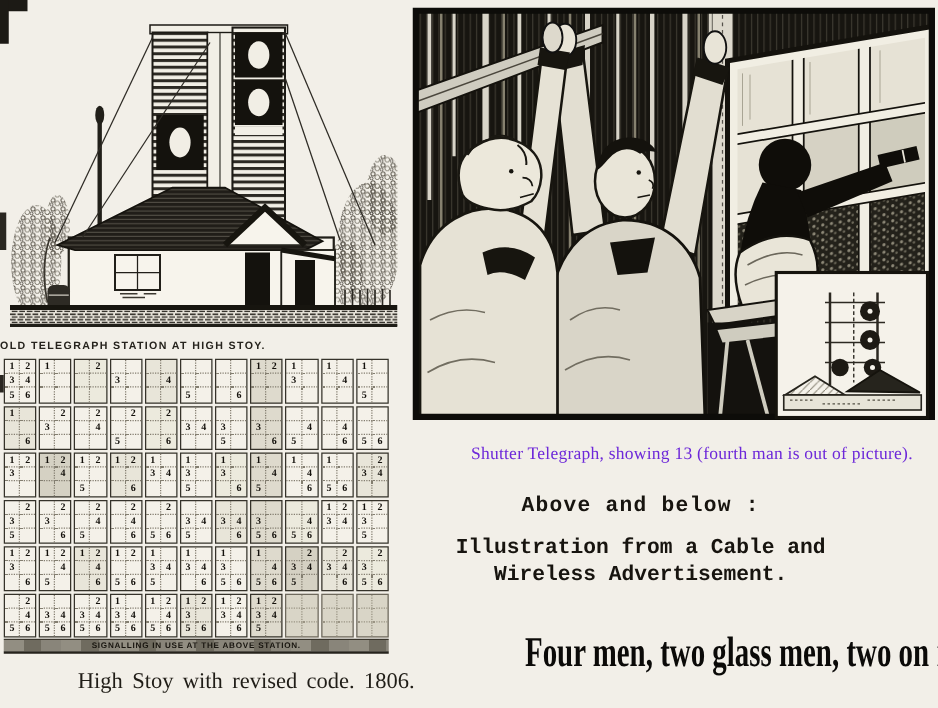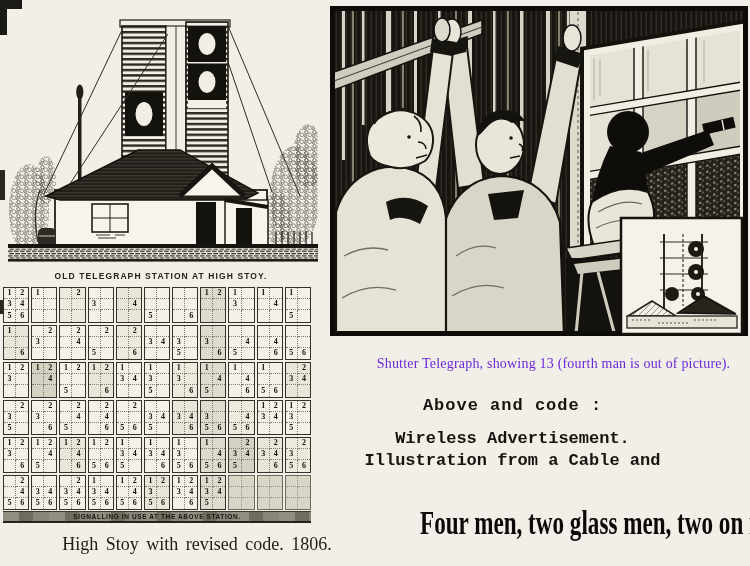--- a/index.html
+++ b/index.html
@@ -10,21 +10,21 @@
     color:#1b1813;
   }
   .abs{position:absolute;}
 
   
   #corner-mark{left:0;top:0;width:15px;height:26px;border-left:7px solid #1c1a15;border-top:9px solid #1c1a15;}
   .edge-tick{left:0;width:5px;background:#2a2721;}
 
   
   #station-caption{
-    left:0;top:271px;width:322px;text-align:center;
+    left:0;top:271px;width:322px;text-align:left;
     font-family:"Liberation Sans","DejaVu Sans",sans-serif;
     font-size:8.5px;font-weight:bold;letter-spacing:1.1px;color:#26231d;
   }
   #left-caption{
     left:0;top:534px;width:322px;text-align:center;
     font-size:18px;color:#201d17;word-spacing:3px;padding-left:36px;
   }
 
   
   #code-table{
@@ -857,20 +857,20 @@
     <circle cx="368" cy="288" r="2" fill="#f5f2ea"></circle>
     <polygon points="298,310 322,295 346,310" fill="url(#shade)" stroke="#26241d" stroke-width="1.5"></polygon>
     <polygon points="348,307 374,290 406,308" fill="#26241d" stroke="#15130d" stroke-width="1.5"></polygon>
     <rect x="297" y="310" width="110" height="12" fill="#e7e4d8" stroke="#26241d" stroke-width="1.3"></rect>
     <path d="M302,314 h20 M328,317 h30 M364,314 h24" stroke="#555146" stroke-width="1" stroke-dasharray="2,2" fill="none"></path>
   </g>
 </svg>
 </div>
 
 <div class="abs" id="right-caption">Shutter Telegraph, showing 13 (fourth man is out of picture).</div>
-<div class="abs" id="above-below">Above and code :</div>
+<div class="abs" id="above-below">Above and below :</div>
 <div class="abs" id="ad-caption">
+  <div>Illustration from a Cable and</div>
   <div>Wireless Advertisement.</div>
-  <div>Illustration from a Cable and</div>
 </div>
 <div class="abs" id="bottom-headline">
   <span>Four men, two glass men, two on ropes</span>
 </div>
 
 </body></html>

